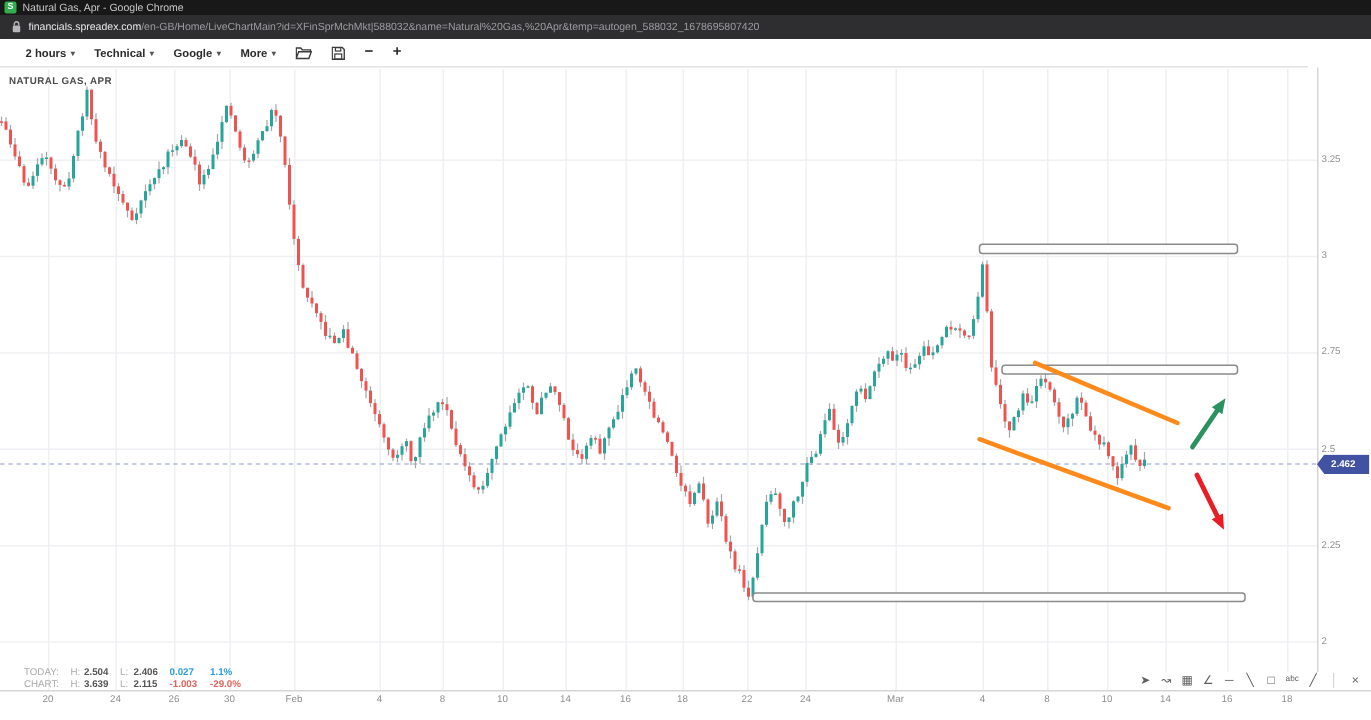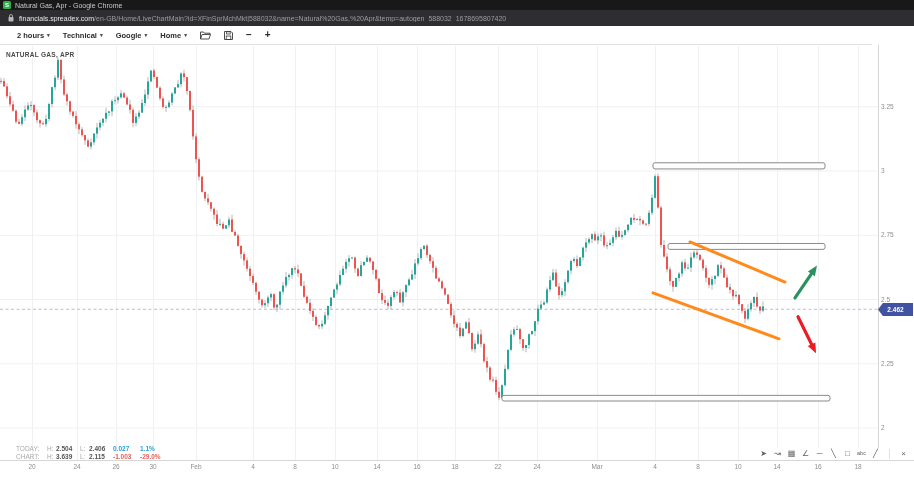--- a/index.html
+++ b/index.html
@@ -78,21 +78,21 @@
         </span>
         <span class="menu">
           <span>Technical</span>
           <span class="caret">▾</span>
         </span>
         <span class="menu">
           <span>Google</span>
           <span class="caret">▾</span>
         </span>
         <span class="menu">
-          <span>Home</span>
+          <span>More</span>
           <span class="caret">▾</span>
         </span>
       </div>
     <span class="tb-icon">
       <svg width="11" height="9" viewBox="0 0 11 9">
           <path d="M0.5 8 V1 h3 l1 1.2 h5.5 v1.3 M0.5 8 l1.6-4.5 h8.4 L8.9 8 Z" fill="none" stroke="#3a3a3a" stroke-width="0.9"></path>
         </svg>
     </span>
     <span class="tb-icon">
       <svg width="9" height="9" viewBox="0 0 9 9">

